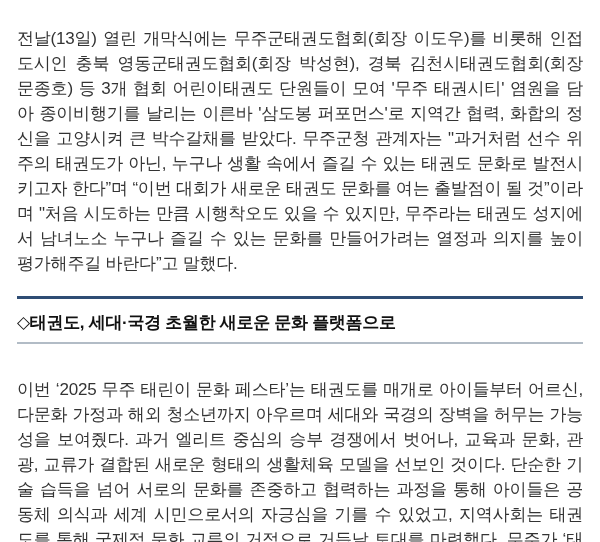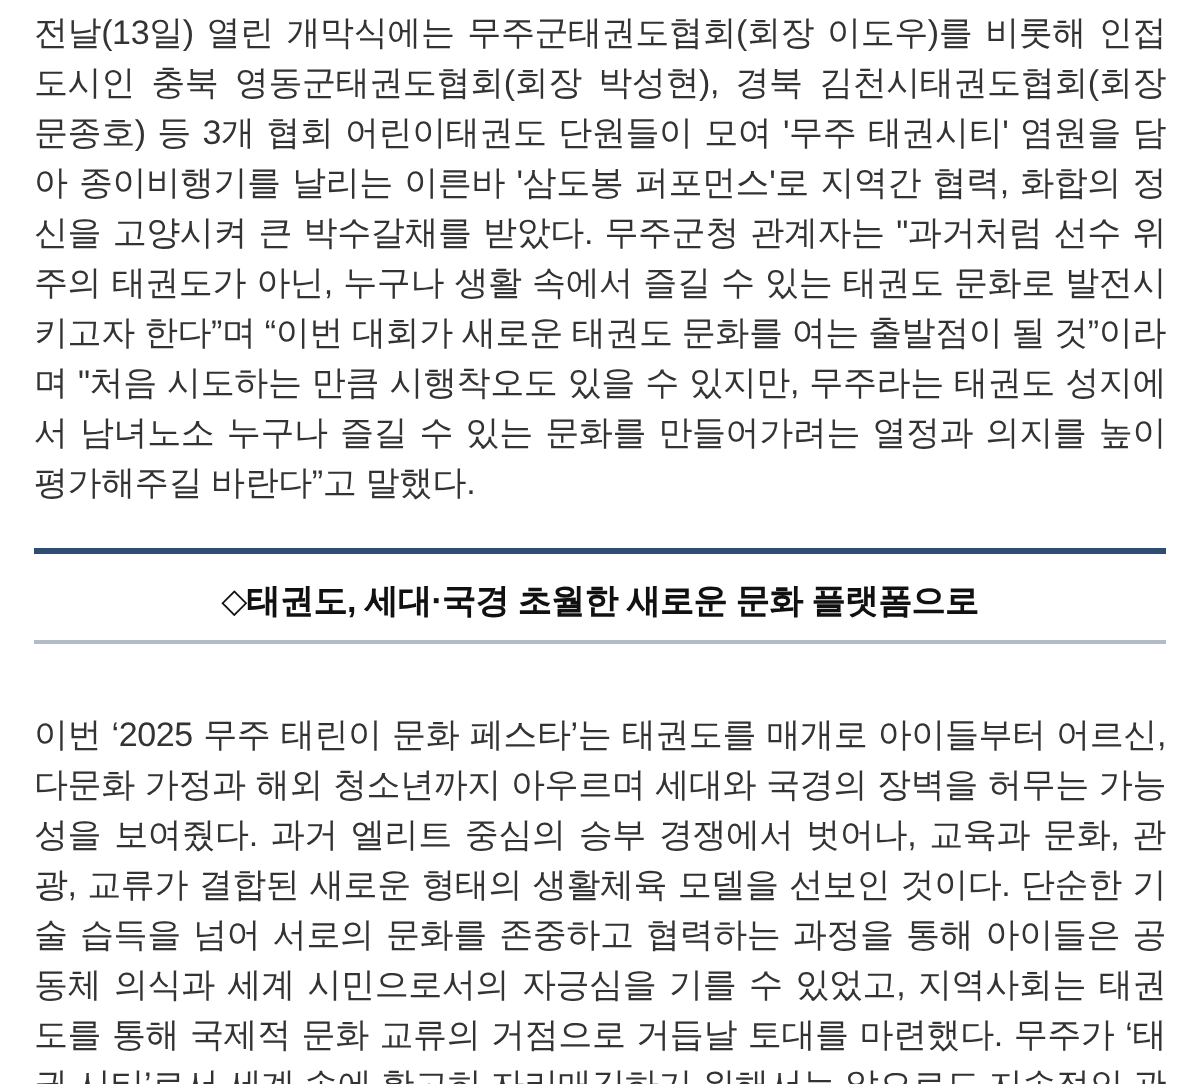--- a/index.html
+++ b/index.html
@@ -16,37 +16,36 @@
     overflow: hidden;
   }
   body {
     background: var(--background, #ffffff);
     font-family: "Liberation Sans", "DejaVu Sans", sans-serif;
     color: var(--text, #333333);
   }
   .page {
     width: 600px;
     height: 468px;
-    padding: 4px 17px 0 17px;
+    padding: 26px 17px 0 17px;
   }
   .para {
     font-size: 17px;
     line-height: 25px;
     letter-spacing: -0.2px;
     text-align: justify;
     word-break: break-all;
     color: var(--text, #333333);
   }
   .subhead-block {
     margin-top: 20px;
     margin-bottom: 33px;
     border-top: 3px solid var(--divider-top, #2e4d74);
     border-bottom: 2px solid var(--divider-bottom, #b2bcc6);
     padding: 11px 0 7px 0;
-    text-align: center;
   }
   .subhead {
     font-size: 17px;
     line-height: 25px;
     font-weight: 700;
     letter-spacing: -0.3px;
     color: var(--heading, #111111);
   }
 </style>
 </head>

